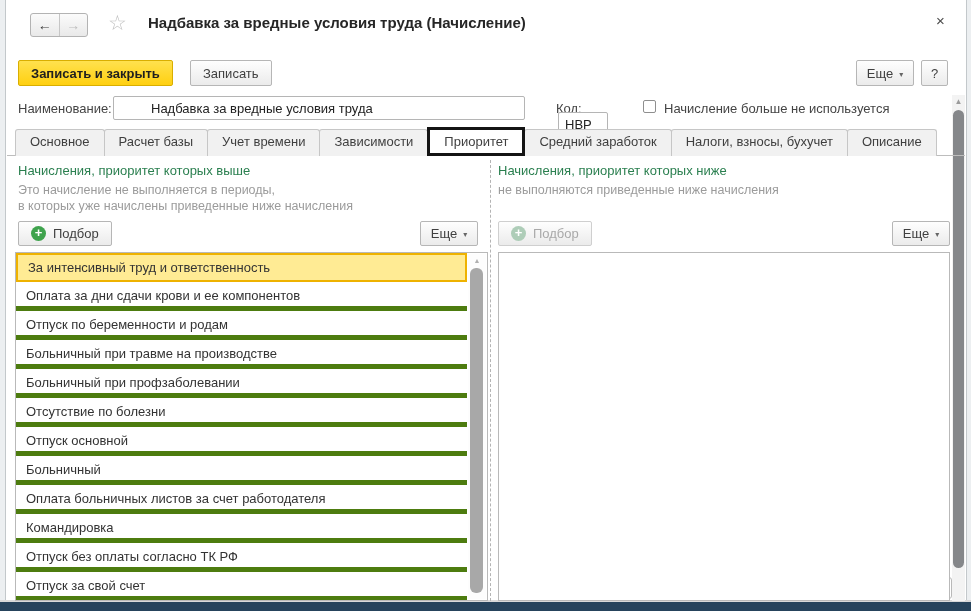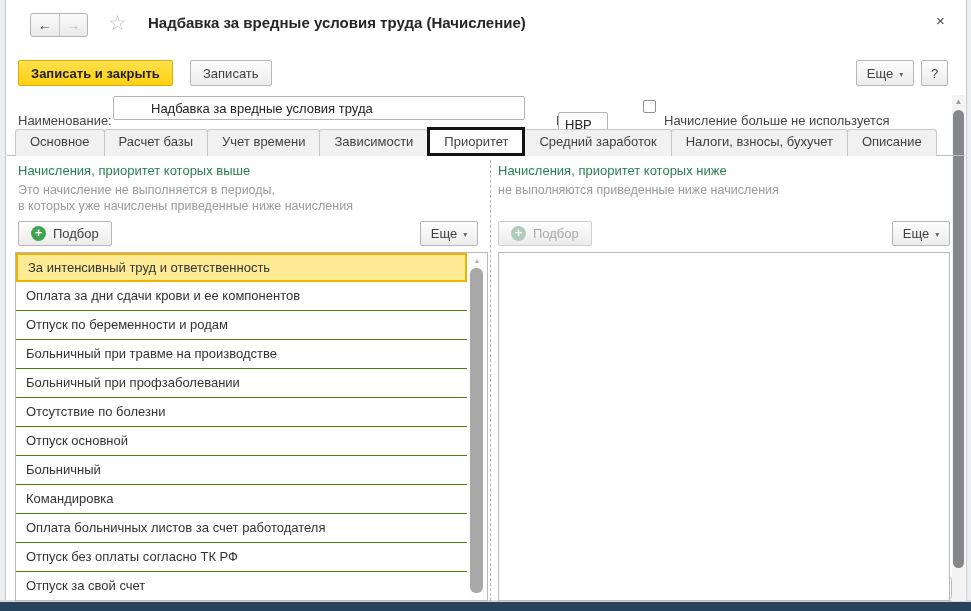--- a/index.html
+++ b/index.html
@@ -54,21 +54,21 @@
     font-weight:bold; color:#1f1f1f; }
   .chev { font-size:8px; color:#666; margin-left:6px; margin-top:2px; }
   .btn.disabled { color:#a9a9a9; border-color:#cfcfcf; }
 
   .btn-save-close { left:18px; top:60px; }
   .btn-save { left:190px; top:60px; }
   .btn-more-top { left:856px; top:60px; width:58px; }
   .btn-help { left:921px; top:60px; width:27px; padding:0; }
 
   
-  .field-label { position:absolute; color:#444;margin-top:12px; }
+  .field-label { position:absolute; color:#444; }
   .lbl-name { left:18px; top:101px; }
   .input { position:absolute; border:1px solid #b5b5b5; border-radius:2px; height:24px;
     font-family:"Liberation Sans",sans-serif; font-size:13px; color:#222; padding:0 6px;
     background:#fff; }
   .input-name { left:113px; top:96px; width:412px;padding-left:37px; }
   .lbl-code { left:556px; top:101px; }
   .input-code { left:558px; top:96px; width:50px;margin-top:16px; }
   .checkbox { position:absolute; left:643px; top:100px; width:13px; height:13px;
     border:1px solid #8f8f8f; border-radius:2px; background:#fff; }
   .lbl-notused { left:664px; top:101px; }
@@ -103,21 +103,21 @@
 
   .splitter { position:absolute; left:490px; top:160px; height:441px; width:0;
     border-left:1px dashed #b4b4b4; }
 
   
   .list-box { position:absolute; top:252px; background:#fff; border:1px solid #b9b9b9; }
   .list-left { left:15px; width:473px; height:349px; }
   .list-right { left:498px; width:452px; height:349px; }
   .rows { position:absolute; left:0; top:0; right:20px; bottom:0; overflow:hidden; }
   .row { height:29px; line-height:28px; padding-left:10px; color:#333;
-    border-bottom:1px solid #4d7c0f; white-space:nowrap; overflow:hidden; }
+    border-bottom:5px solid #4d7c0f; white-space:nowrap; overflow:hidden; }
   .row.selected { background:#ffeb94; border:2px solid #eeb200; line-height:25px; }
   .list-scrollbar { position:absolute; top:1px; right:1px; bottom:1px; width:18px; background:#fdfdfd; }
   .list-scrollbar .sb-up { position:absolute; top:3px; left:0; width:100%; text-align:center;
     font-size:7px; color:#b0b0b0; }
   .list-scrollbar .sb-thumb { position:absolute; top:14px; left:2px; width:13px; bottom:6px;
     background:#a8a8a8; border-radius:6px; }
 </style>
 </head>
 <body>
 
@@ -187,22 +187,22 @@
   <div class="list-box list-left">
     <div class="rows">
         <div class="row selected">За интенсивный труд и ответственность</div>
         <div class="row">Оплата за дни сдачи крови и ее компонентов</div>
         <div class="row">Отпуск по беременности и родам</div>
         <div class="row">Больничный при травме на производстве</div>
         <div class="row">Больничный при профзаболевании</div>
         <div class="row">Отсутствие по болезни</div>
         <div class="row">Отпуск основной</div>
         <div class="row">Больничный</div>
+        <div class="row">Оплата больничных листов за счет работодателя</div>
         <div class="row">Командировка</div>
-        <div class="row">Оплата больничных листов за счет работодателя</div>
         <div class="row">Отпуск без оплаты согласно ТК РФ</div>
         <div class="row">Отпуск за свой счет</div>
       </div>
     <div class="list-scrollbar">
       <div class="sb-up">▲</div>
       <div class="sb-thumb"></div>
     </div>
   </div>
 
   <div class="panel-header hdr-right">Начисления, приоритет которых ниже</div>

